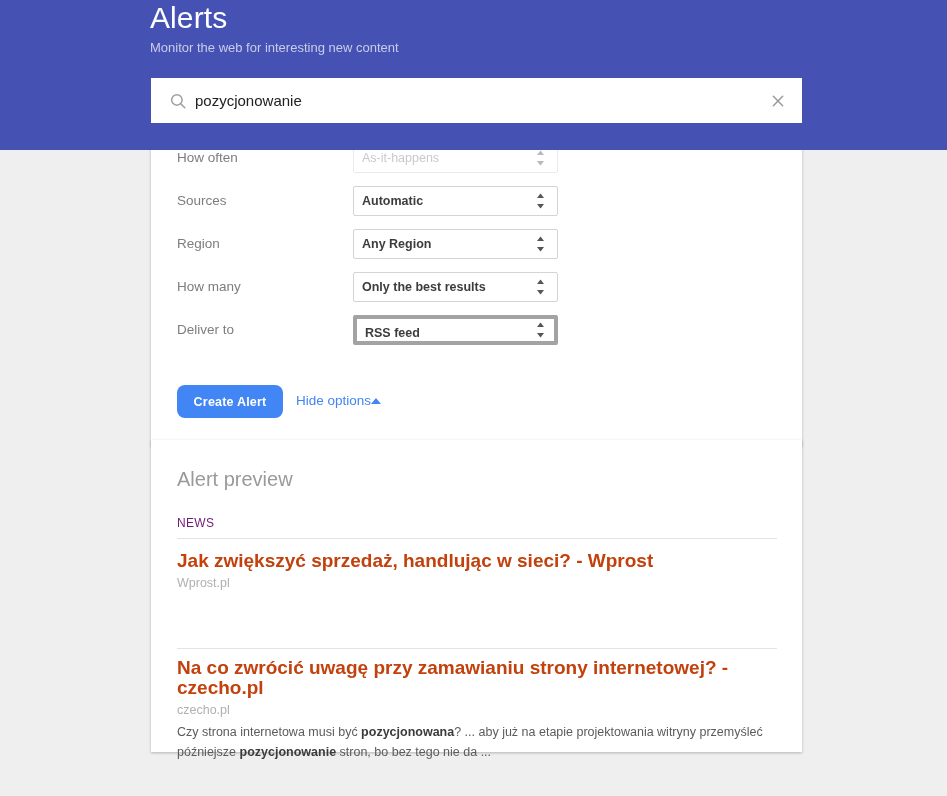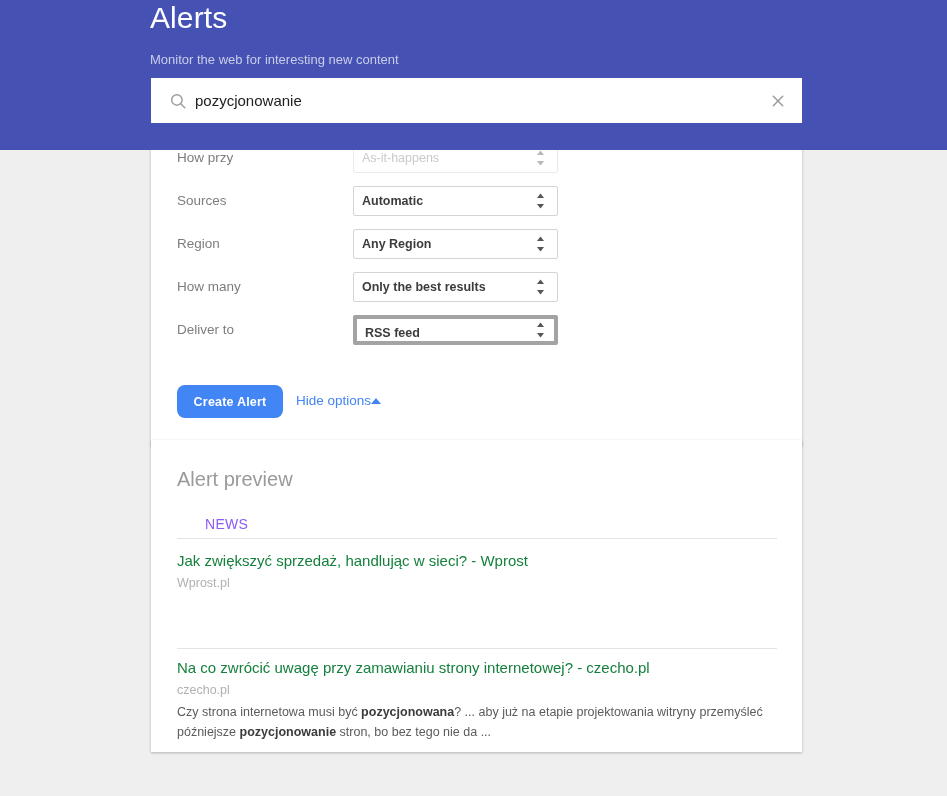--- a/index.html
+++ b/index.html
@@ -41,21 +41,20 @@
   }
 
   #header-subtitle {
     position: absolute;
     left: 150px;
     top: 39px;
     font-size: 13px;
     font-weight: 400;
     color: #c9cde8;
     line-height: 18px;
-    margin-top: 12px;
   }
 
   
   #search-box {
     position: absolute;
     left: 151px;
     top: 78px;
     width: 651px;
     height: 45px;
     background: #ffffff;
@@ -241,24 +240,23 @@
     top: 28px;
     font-size: 20px;
     font-weight: 400;
     color: #9a9a9a;
   }
 
   #news-label {
     position: absolute;
     left: 26px;
     top: 76px;
-    font-size: 14px;
-    color: #8b5cf6;
+    font-size: 12px;
+    color: #701a75;
     letter-spacing: 0.3px;
-    margin-left: 28px;
   }
 
   #news-divider {
     position: absolute;
     left: 26px;
     top: 98px;
     width: 600px;
     height: 1px;
     background: #e4e4e4;
   }
@@ -275,23 +273,23 @@
   .result-divider {
     position: absolute;
     left: 0;
     top: -10px;
     width: 600px;
     height: 1px;
     background: #e4e4e4;
   }
 
   .result-title {
-    font-size: 15px;
-    color: #15803d;
-    font-weight: 400;
+    font-size: 19px;
+    color: #c2410c;
+    font-weight: 700;
     line-height: 20px;
     margin-bottom: 3px;
   }
 
   .result-source {
     font-size: 12.5px;
     color: #b0b0b0;
     line-height: 18px;
     margin-bottom: 3px;
   }
@@ -305,21 +303,21 @@
   .result-snippet b { font-weight: bold; color: #3c3c3c; }
 </style>
 </head>
 <body>
 
 <div id="page">
 
   <div id="options-card">
     <div id="options-rows">
         <div class="opt-row">
-          <div class="opt-label">How przy</div>
+          <div class="opt-label">How often</div>
           <select class="opt-select disabled" disabled=""><option>As-it-happens</option></select>
           <span class="spinner-arrows disabled"><svg width="9" height="16" viewBox="0 0 9 16">
   <path d="M4.5 0.5 L8 5 L1 5 Z" fill="#555"></path>
   <path d="M4.5 15.5 L8 11 L1 11 Z" fill="#555"></path>
 </svg></span>
         </div>
         <div class="opt-row">
           <div class="opt-label">Sources</div>
           <select class="opt-select"><option>Automatic</option></select>
           <span class="spinner-arrows"><svg width="9" height="16" viewBox="0 0 9 16">

